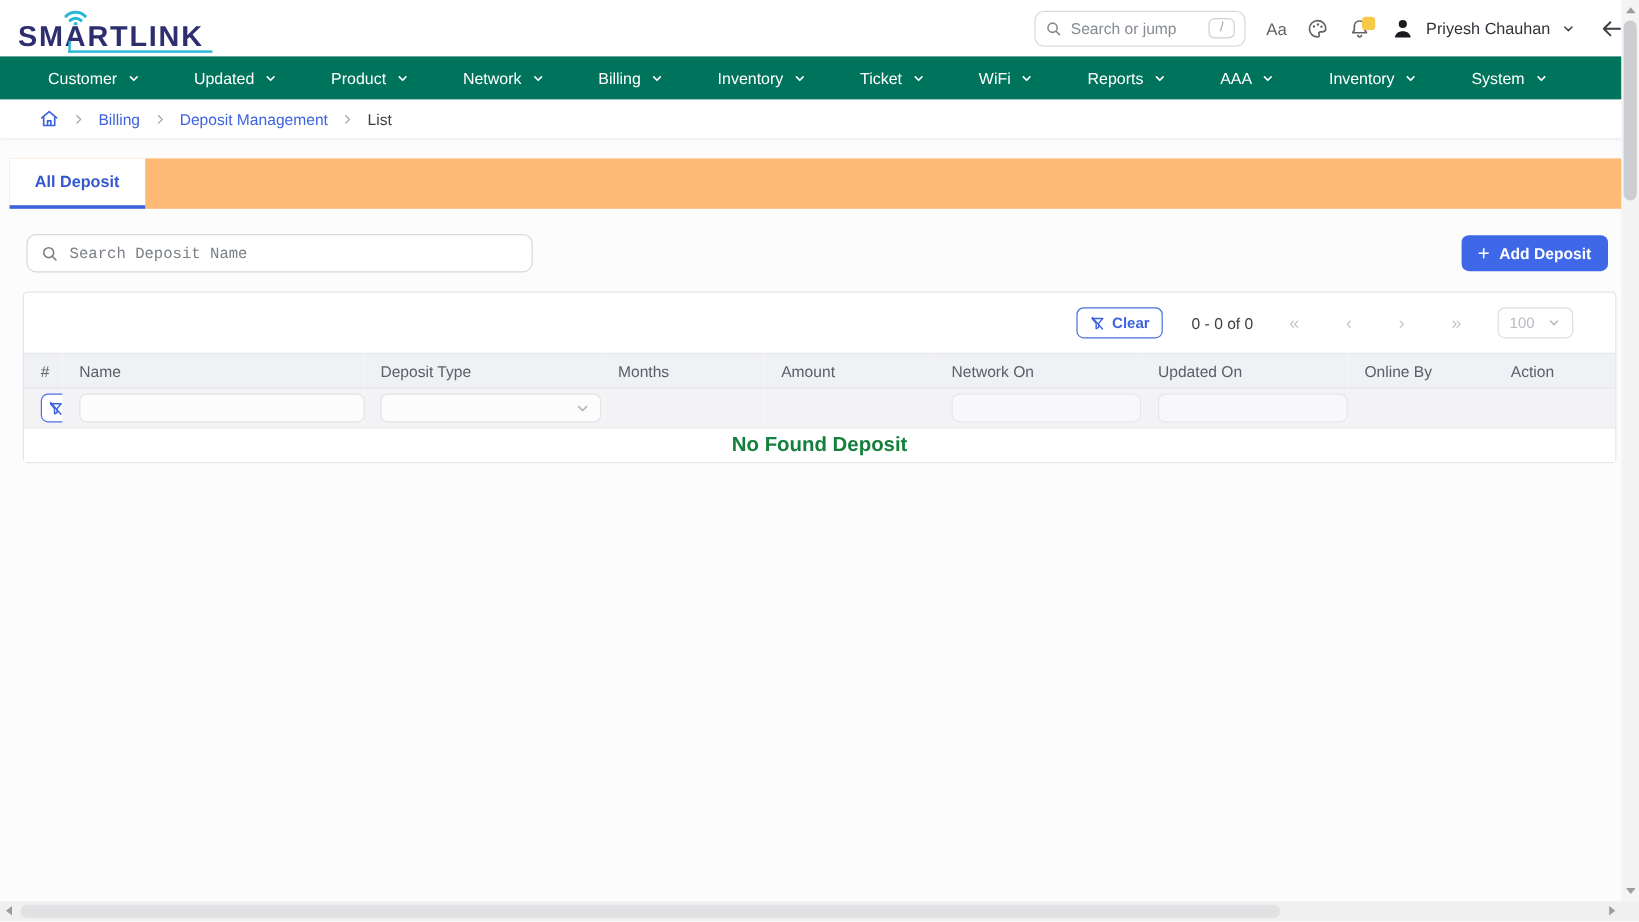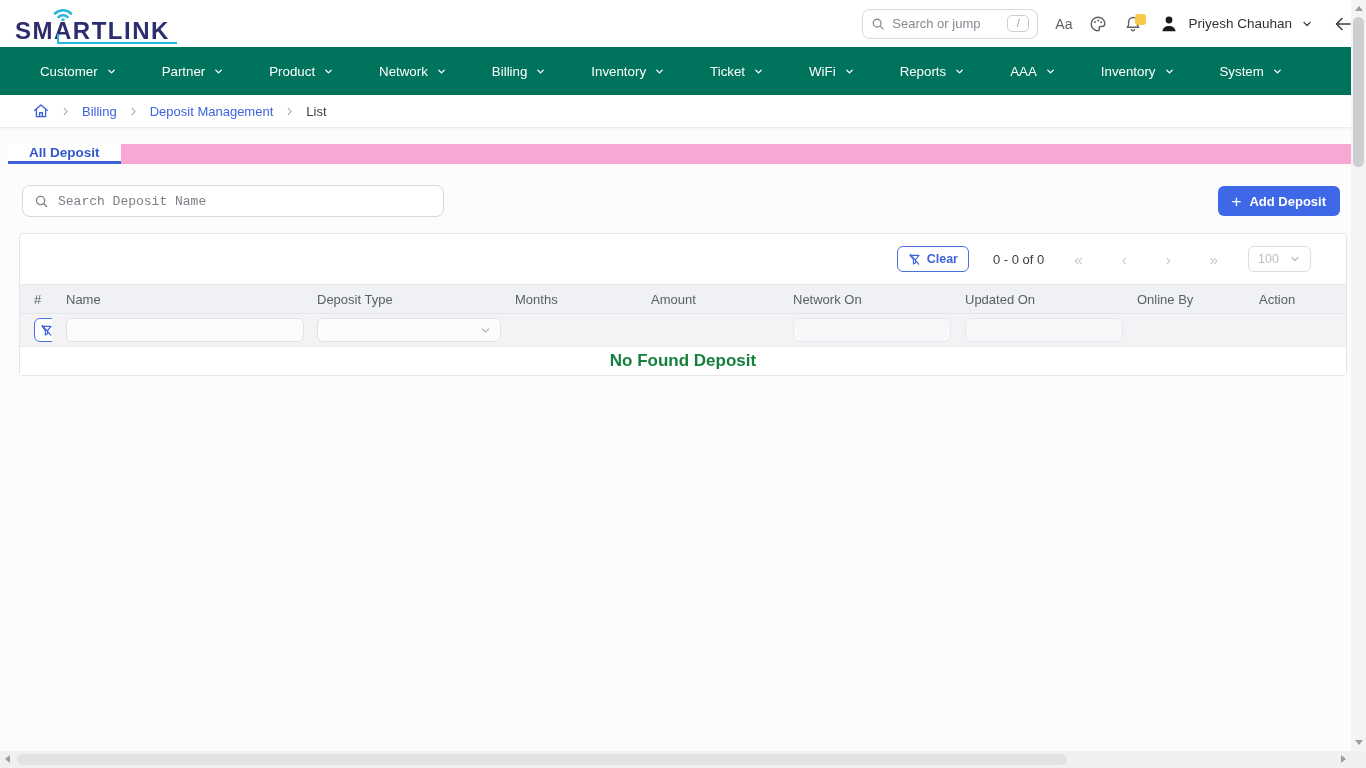--- a/index.html
+++ b/index.html
@@ -25,31 +25,31 @@
   .global-search input::placeholder { color:#858b92; }
   .slash-badge { margin-left:auto; border:1px solid #ccd0d5; border-radius:5px; min-width:22px; height:17px; line-height:15px; text-align:center; font-size:11px; color:#9aa0a6; }
   .aa-toggle { font-size:14px; color:#5f6368; cursor:pointer; }
   .icon-btn { cursor:pointer; display:flex; align-items:center; position:relative; }
   .bell-badge { position:absolute; top:-1px; right:-4px; width:11px; height:11px; background:#f7c948; border-radius:3px; }
   .user-chip { display:flex; align-items:center; gap:9px; cursor:pointer; }
   .user-name { font-size:13.5px; color:#2f3337; }
   .back-arrow { margin-left:4px; cursor:pointer; display:flex; }
 
   
-  .navbar { height:48px; background:#00735c; display:flex; align-items:center; padding-left:40px; gap:45px; }
+  .navbar { height:36px; background:#00735c; display:flex; align-items:center; padding-left:40px; gap:45px; }
   .nav-item { display:flex; align-items:center; gap:8px; color:#fff; font-size:13.3px; font-weight:500; cursor:pointer; white-space:nowrap; }
 
   
   .breadcrumb-bar { height:33px; background:#fff; display:flex; align-items:center; padding-left:33px; gap:11px; border-bottom:1px solid #ededf1; box-shadow:0 1px 3px rgba(0,0,0,.05); }
   .bc-link { color:#3e63dd; font-size:13px; text-decoration:none; cursor:pointer; }
   .bc-current { color:#3c4043; font-size:13px; }
   .bc-home { display:flex; cursor:pointer; }
 
   
-  .tabstrip { margin:16px 8px 0; height:20px; background:#f9a8d4; display:flex; }
+  .tabstrip { margin:16px 8px 0; height:42px; background:#fdba74; display:flex; }
   .tab-active { background:#fff; border-bottom:3px solid #3e63dd; color:#3457cf; font-weight:700; font-size:13.5px; padding:0 21px; display:flex; align-items:center; cursor:pointer; }
 
   
   .action-row { display:flex; align-items:center; margin:21px 22px 0 22px; }
   .deposit-search { width:422px; height:32px; border:1px solid #d6d8dc; border-radius:8px; background:#fff; display:flex; align-items:center; gap:9px; padding:0 11px; }
   .deposit-search input { border:none; outline:none; flex:1; font-size:13px; color:#3c4043; font-family:Liberation Mono, monospace; }
   .deposit-search input::placeholder { color:#7b8187; }
   .add-btn { margin-left:auto; margin-right:4px; background:#3e68e8; color:#fff; border:none; height:30px; border-radius:6px; padding:0 14px; font-size:13px; font-weight:600; display:flex; align-items:center; gap:8px; cursor:pointer; font-family:inherit; }
   .add-plus { font-size:17px; font-weight:400; line-height:1; }
 
@@ -152,21 +152,21 @@
 </div>
 
 <div class="navbar">
   <span class="nav-item">
       <span>Customer</span>
       <svg width="11" height="11" viewBox="0 0 16 16" fill="none">
         <path d="M4 6l4 4 4-4" stroke="#fff" stroke-width="2" stroke-linecap="round" stroke-linejoin="round"></path>
       </svg>
     </span>
   <span class="nav-item">
-      <span>Partner</span>
+      <span>Updated</span>
       <svg width="11" height="11" viewBox="0 0 16 16" fill="none">
         <path d="M4 6l4 4 4-4" stroke="#fff" stroke-width="2" stroke-linecap="round" stroke-linejoin="round"></path>
       </svg>
     </span>
   <span class="nav-item">
       <span>Product</span>
       <svg width="11" height="11" viewBox="0 0 16 16" fill="none">
         <path d="M4 6l4 4 4-4" stroke="#fff" stroke-width="2" stroke-linecap="round" stroke-linejoin="round"></path>
       </svg>
     </span>

